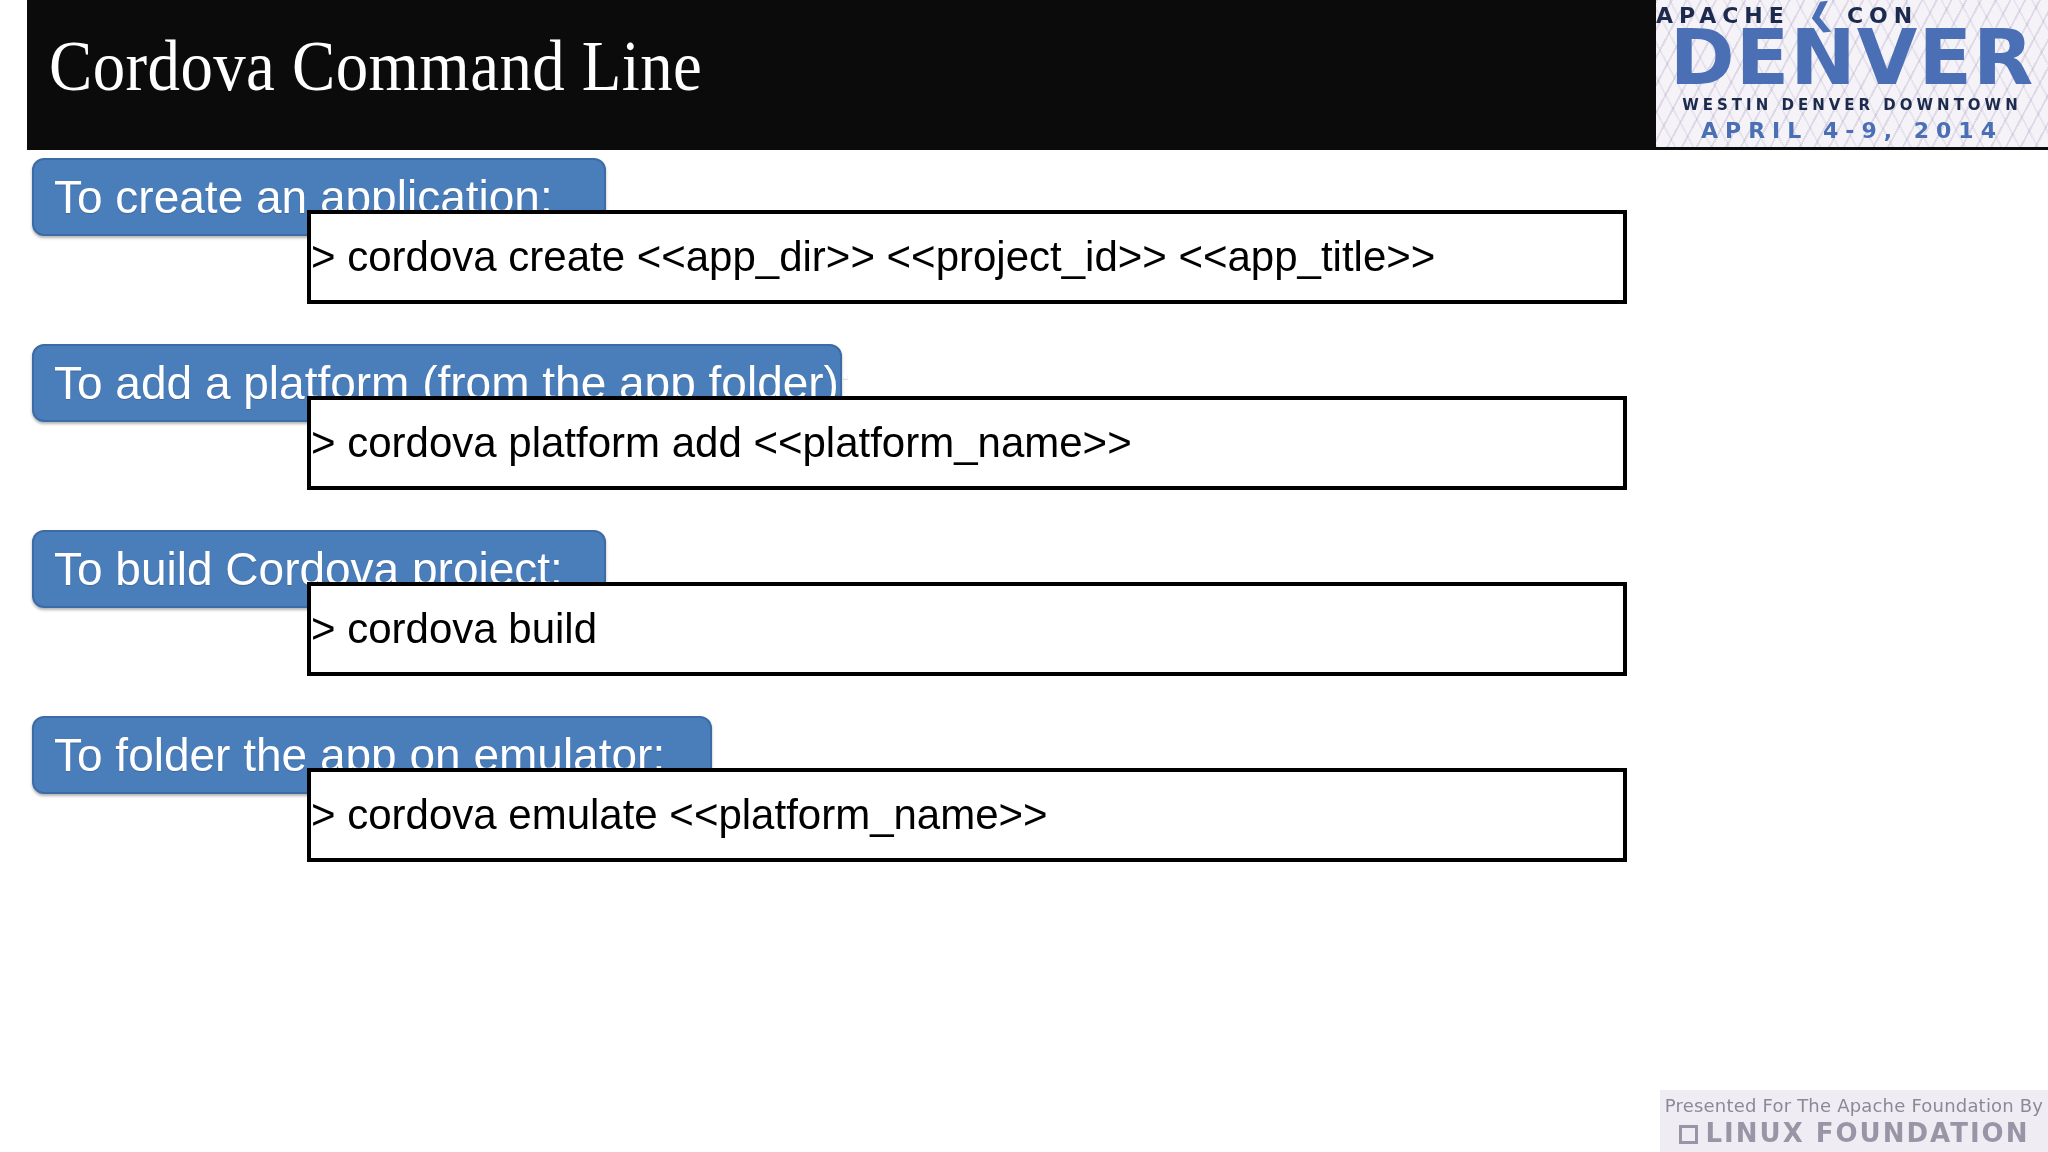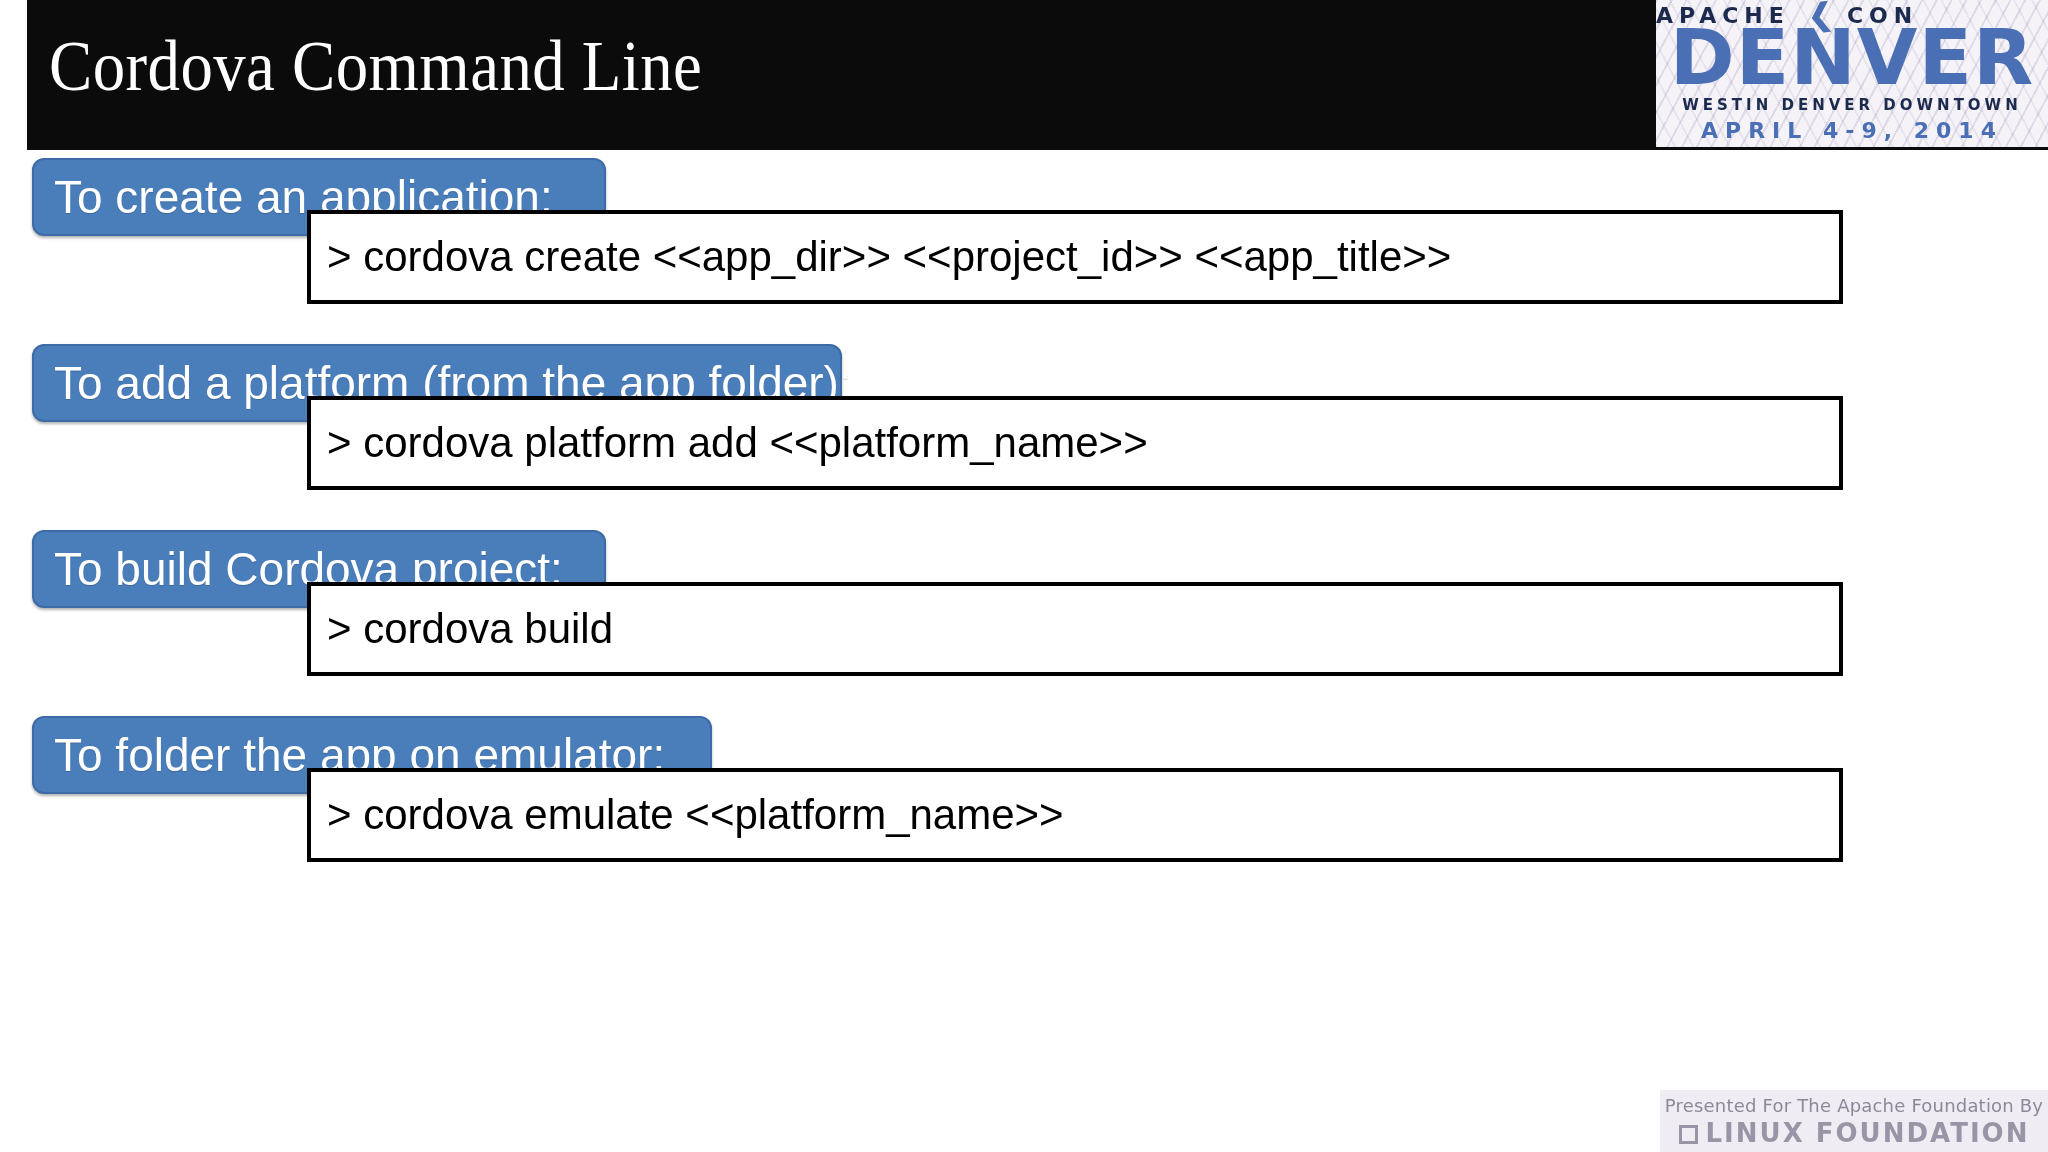--- a/index.html
+++ b/index.html
@@ -161,28 +161,27 @@
     line-height: 50px;
     color: #ffffff;
     white-space: nowrap;
     text-shadow: 0 1px 1px rgba(0,0,0,0.18);
   }
 
   
   .code-box {
     position: absolute;
     left: 307px;
-    width: 1536px;
+    width: 1320px;
     height: 94px;
     background: #ffffff;
     border: 4px solid #000000;
     box-sizing: border-box;
     display: flex;
     align-items: center;
-    padding-left: 16px;
   }
   .code-box .code-text {
     font-family: "Liberation Sans", sans-serif;
     font-size: 42px;
     line-height: 46px;
     color: #000000;
     white-space: nowrap;
   }
 
   

